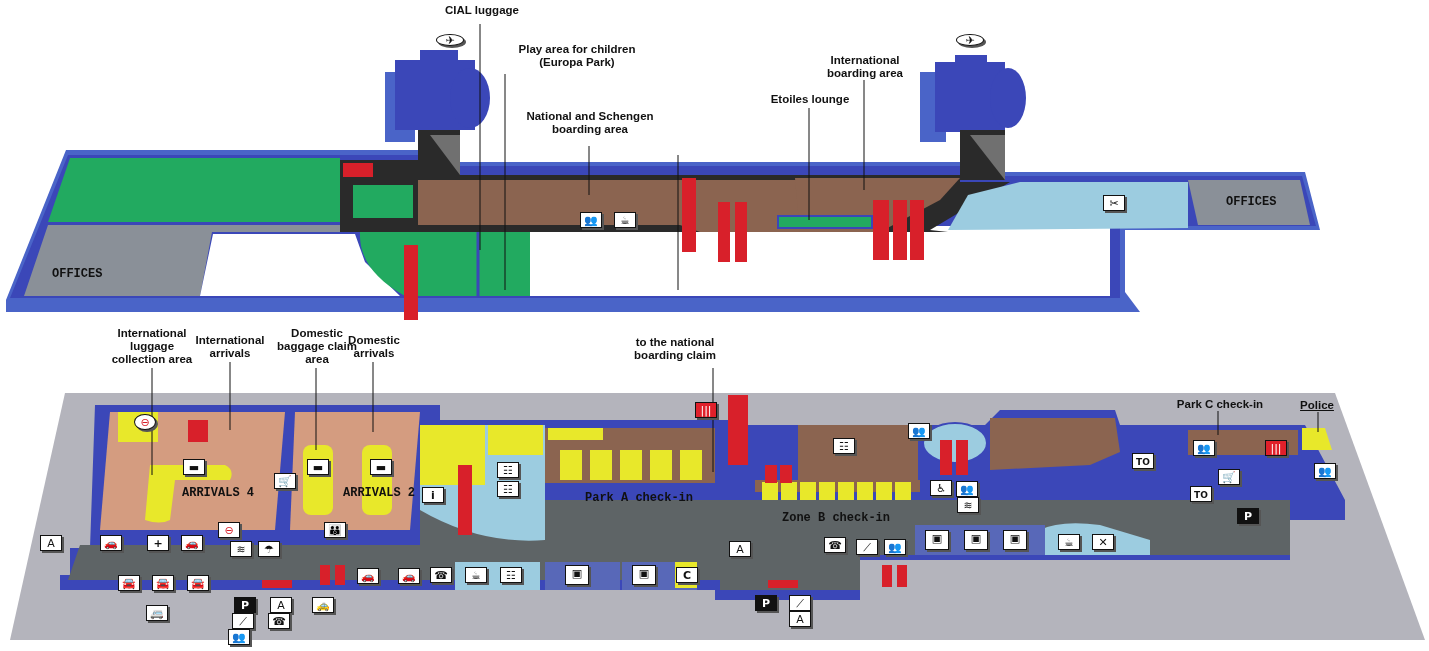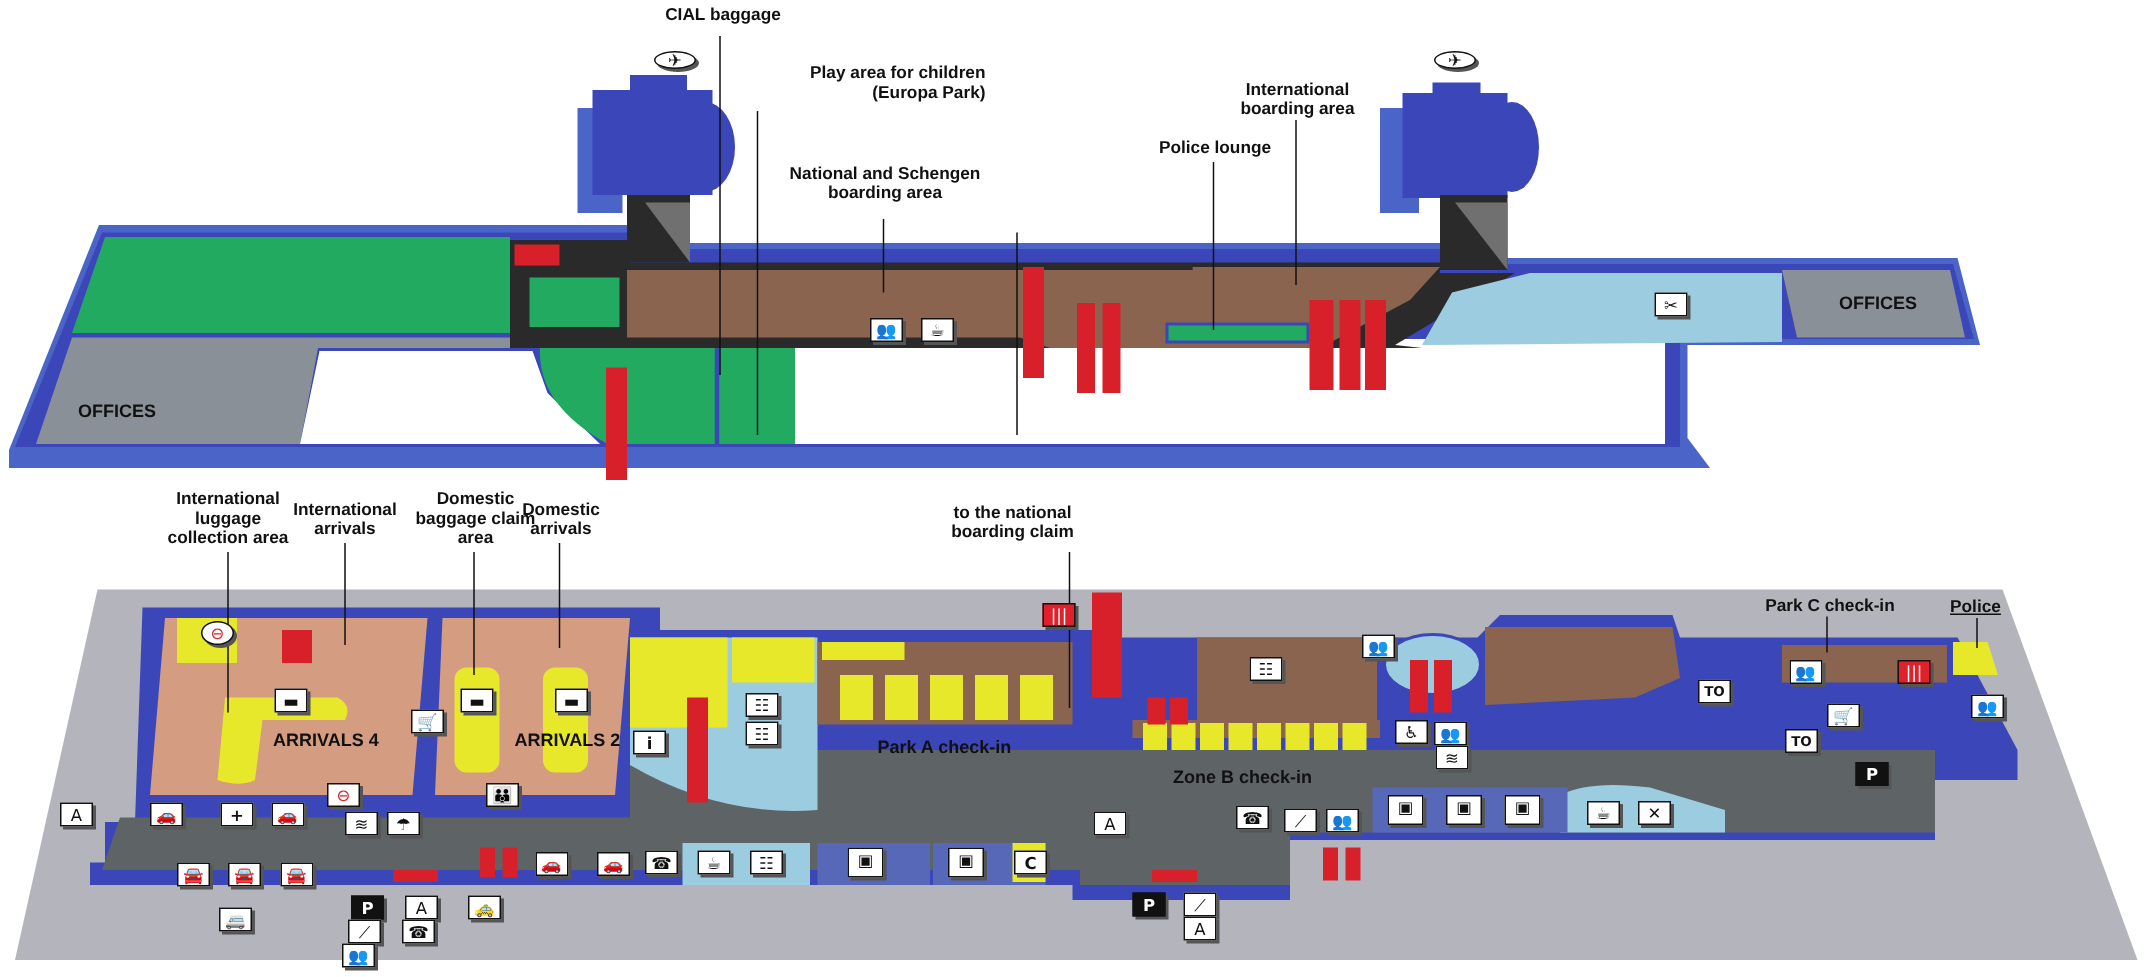--- a/index.html
+++ b/index.html
@@ -1,22 +1,22 @@
 <!DOCTYPE html>
 <html><head>
 <meta charset="utf-8">
 <style>
   html, body { margin: 0; padding: 0; background: #ffffff; }
   body { width: 1429px; height: 651px; position: relative; overflow: hidden;
          font-family: "Liberation Sans", sans-serif; }
   #map { position: absolute; left: 0; top: 0; width: 1429px; height: 651px; }
   .lbl { position: absolute; font-family: "Liberation Sans", sans-serif; font-weight: bold;
          font-size: 11.5px; line-height: 13px; color: #111; text-align: center; white-space: pre-line; }
-  .lbl.left { text-align: right; }
-  .area-txt { position: absolute; font-family: Liberation Sans, sans-serif; font-weight: bold;
+  .lbl.left { text-align: center; }
+  .area-txt { position: absolute; font-family: Liberation Mono, monospace; font-weight: bold;
               font-size: 12px; color: #111; white-space: nowrap; }
   .icon { position: absolute; width: 22px; height: 16px; background: #fff; border: 1.5px solid #111;
           box-shadow: 2px 2px 0 #555; font-size: 11px; line-height: 16px; text-align: center;
           font-family: "DejaVu Sans", sans-serif; color: #111; box-sizing: border-box; overflow: hidden; }
   .icon.dark { background: #111; color: #fff; }
   .icon.red { background: #e0202a; color: #fff; }
 </style>
 </head>
 <body>
 
@@ -166,26 +166,26 @@
     <line x1="152" y1="368" x2="152" y2="475"></line>
     <line x1="230" y1="362" x2="230" y2="430"></line>
     <line x1="316" y1="368" x2="316" y2="450"></line>
     <line x1="373" y1="362" x2="373" y2="432"></line>
     <line x1="713" y1="368" x2="713" y2="472"></line>
     <line x1="1218" y1="411" x2="1218" y2="435"></line>
     <line x1="1318" y1="412" x2="1318" y2="432"></line>
   </g>
 </svg>
 
-<div class="lbl" style="left:412px;top:4px;width:140px;">CIAL baggage</div>
+<div class="lbl" style="left:412px;top:4px;width:140px;">CIAL luggage</div>
 <div class="lbl left" style="left:497px;top:43px;width:160px;">Play area for children
 (Europa Park)</div>
 <div class="lbl" style="left:510px;top:110px;width:160px;">National and Schengen
 boarding area</div>
-<div class="lbl" style="left:740px;top:93px;width:140px;">Police lounge</div>
+<div class="lbl" style="left:740px;top:93px;width:140px;">Etoiles lounge</div>
 <div class="lbl" style="left:800px;top:54px;width:130px;">International
 boarding area</div>
 <div class="area-txt" style="left:52px;top:267px;">OFFICES</div>
 <div class="area-txt" style="left:1226px;top:195px;">OFFICES</div>
 
 <div class="icon" style="left:436px;top:34px;width:28px;height:12px;line-height:11px;transform:rotate(0deg);border-radius:50%;">✈</div>
 <div class="icon" style="left:956px;top:34px;width:28px;height:12px;line-height:11px;border-radius:50%;">✈</div>
 <div class="icon" style="left:580px;top:212px;">👥</div>
 <div class="icon" style="left:614px;top:212px;">☕</div>
 <div class="icon" style="left:1103px;top:195px;">✂</div>

